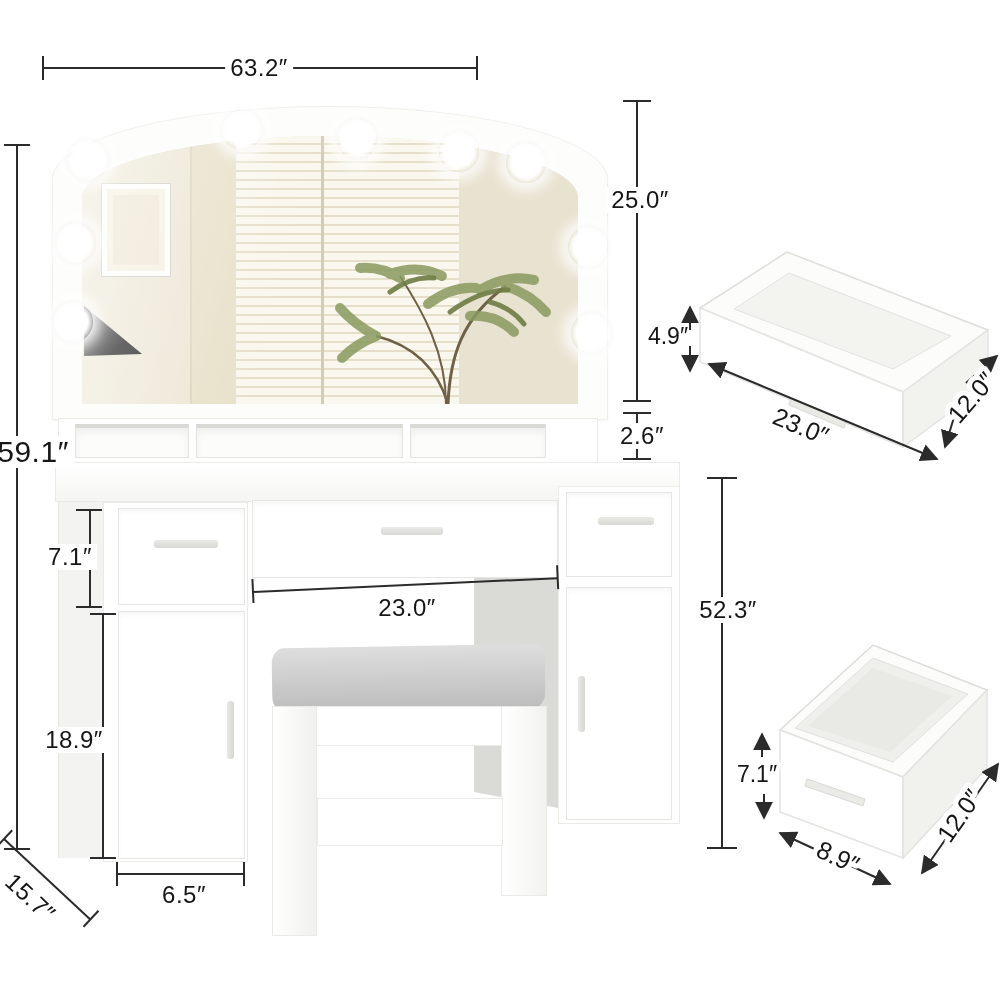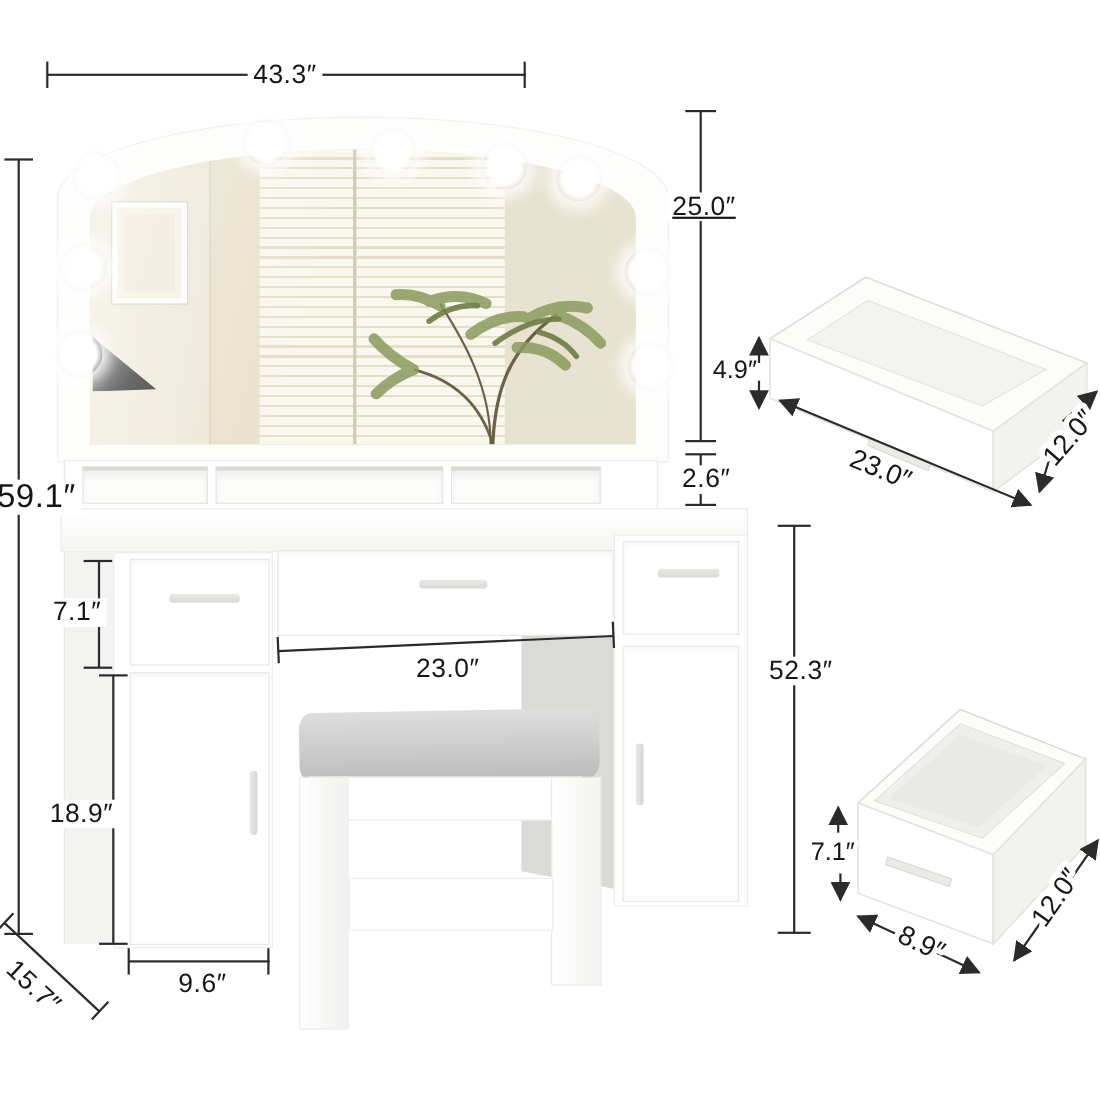--- a/index.html
+++ b/index.html
@@ -117,35 +117,35 @@
   <div class="abs" style="left:272px;top:646px;width:273px;height:64px;border-radius:12px/16px;background:linear-gradient(#dedede,#bcbcbc);transform:rotate(-1deg);"></div>
   <div class="panel" style="left:281px;top:706px;width:248px;height:40px;"></div>
   <div class="panel" style="left:272px;top:706px;width:45px;height:230px;background:linear-gradient(90deg,#ffffff,#f0f0ee);"></div>
   <div class="panel" style="left:501px;top:706px;width:46px;height:190px;background:linear-gradient(90deg,#ffffff,#f2f2f0);"></div>
   <div class="panel" style="left:317px;top:798px;width:186px;height:48px;"></div>
 
   <div>
     <div class="tick-v" style="left:42px;top:56px;"></div>
     <div class="tick-v" style="left:476px;top:56px;"></div>
     <div class="dline-h" style="left:43px;top:67px;width:435px;"></div>
-    <span class="dlabel" style="left:259px;top:68px;">43.3″</span>
+    <span class="dlabel" style="left:259px;top:68px;">63.2″</span>
   </div>
 
   <div>
     <div class="dline-v" style="left:16px;top:145px;height:705px;"></div>
     <div class="tick-h" style="left:4px;top:144px;"></div>
     <div class="tick-h" style="left:4px;top:848px;"></div>
     <span class="dlabel big" style="left:33px;top:452px;">59.1″</span>
   </div>
 
   <div>
     <div class="dline-v" style="left:636px;top:101px;height:300px;"></div>
     <div class="tick-h" style="left:623px;top:100px;width:28px;"></div>
     <div class="tick-h" style="left:623px;top:400px;width:28px;"></div>
-    <span class="dlabel" style="left:640px;top:188px;text-decoration:underline;">25.0″</span>
+    <span class="dlabel" style="left:640px;top:200px;">25.0″</span>
   </div>
 
   <div>
     <div class="tick-h" style="left:623px;top:412px;width:28px;"></div>
     <div class="dline-v" style="left:636px;top:413px;height:46px;"></div>
     <div class="tick-h" style="left:623px;top:458px;width:28px;"></div>
     <span class="dlabel" style="left:642px;top:436px;">2.6″</span>
   </div>
 
   <div>
@@ -175,21 +175,21 @@
     <div class="dline-v" style="left:721px;top:478px;height:371px;"></div>
     <div class="tick-h" style="left:707px;top:477px;width:30px;"></div>
     <div class="tick-h" style="left:707px;top:847px;width:30px;"></div>
     <span class="dlabel" style="left:728px;top:610px;">52.3″</span>
   </div>
 
   <div>
     <div class="tick-v" style="left:116px;top:862px;"></div>
     <div class="tick-v" style="left:243px;top:862px;"></div>
     <div class="dline-h" style="left:117px;top:873px;width:128px;"></div>
-    <span class="dlabel" style="left:184px;top:895px;background:transparent;">9.6″</span>
+    <span class="dlabel" style="left:184px;top:895px;background:transparent;">6.5″</span>
   </div>
 
   <div class="rot-dim" style="left:4px;top:838px;width:118px;height:2px;transform:rotate(43deg);">
     <div class="dline-h" style="left:0;top:0;width:118px;"></div>
     <div class="tick-v" style="left:-1px;top:-11px;height:22px;"></div>
     <div class="tick-v" style="left:117px;top:-11px;height:22px;"></div>
     <span class="dlabel" style="left:59px;top:26px;background:transparent;">15.7″</span>
   </div>
 
   <svg class="abs" style="left:0;top:0;" width="1000" height="1000" viewBox="0 0 1000 1000">

